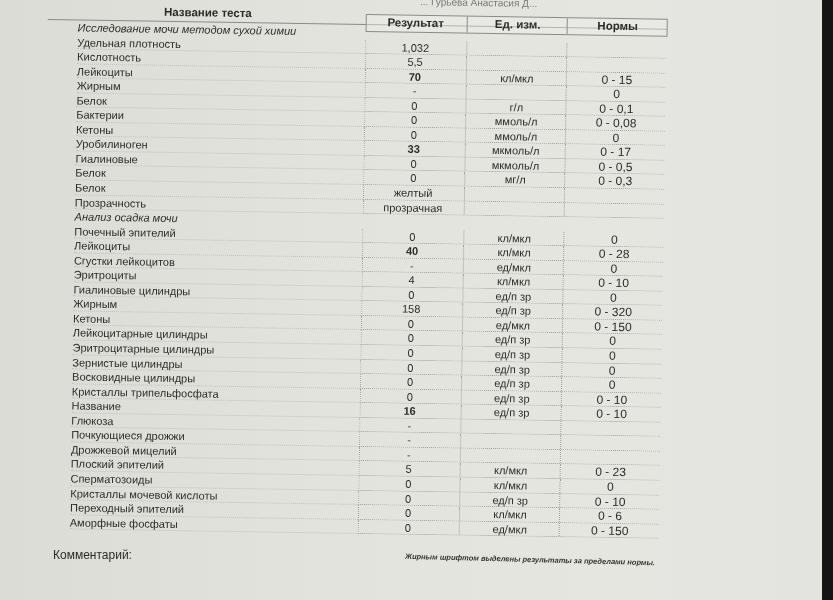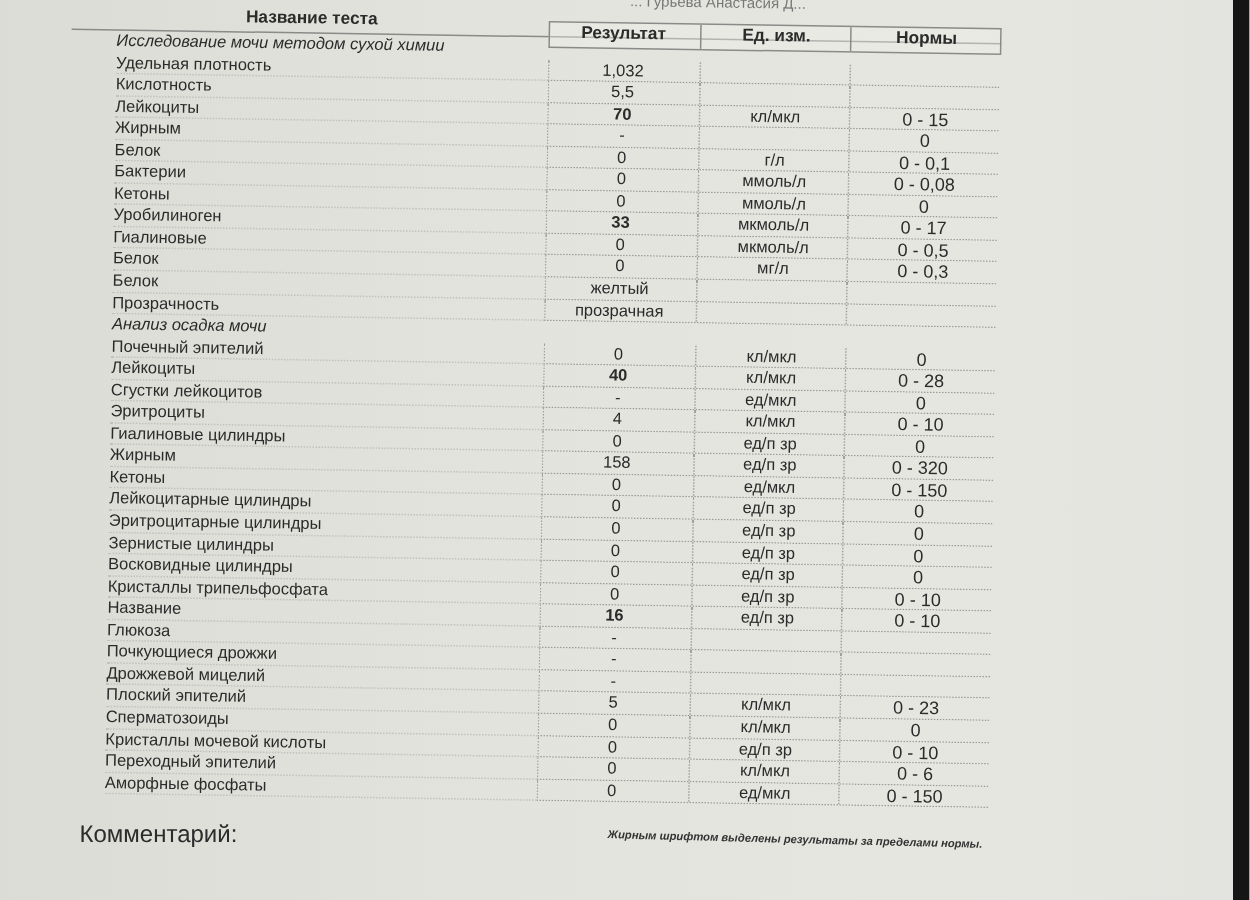--- a/index.html
+++ b/index.html
@@ -48,21 +48,21 @@
   .row.g .grid::before, .row.g .grid::after {
     content: ""; position: absolute; top: 0; bottom: 0; width: 0; border-left: 1px dotted #a0a09c;
   }
   .row.g .grid::before { left: 100px; }
   .row.g .grid::after { left: 200px; }
   .row .line { position: absolute; left: 30px; right: 302px; bottom: 0; border-bottom: 1px dotted #c2c2bd; }
   .footnote {
     position: absolute; left: 405px; top: 555px; font-size: 7.5px; font-style: italic; font-weight: bold;
     transform: rotate(1.5deg); white-space: nowrap; color: #333;
   }
-  .comment { position: absolute; left: 53px; top: 548px; font-size: 16px; }
+  .comment { position: absolute; left: 53px; top: 548px; font-size: 12px; }
 </style>
 </head>
 <body>
 
 <div class="paper"></div>
 <div class="edge"></div>
 <div class="top-strip">... Гурьева Анастасия Д...</div>
 
 <div class="sheet">
   <div class="hdr">

